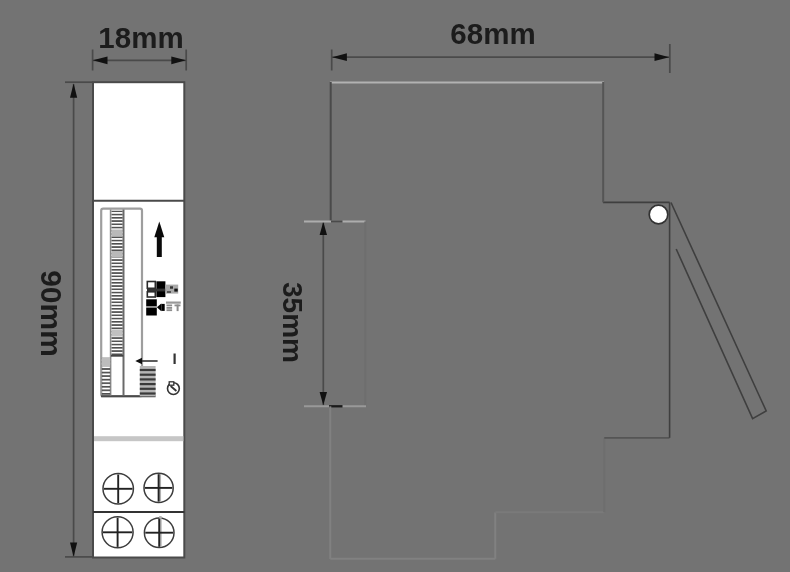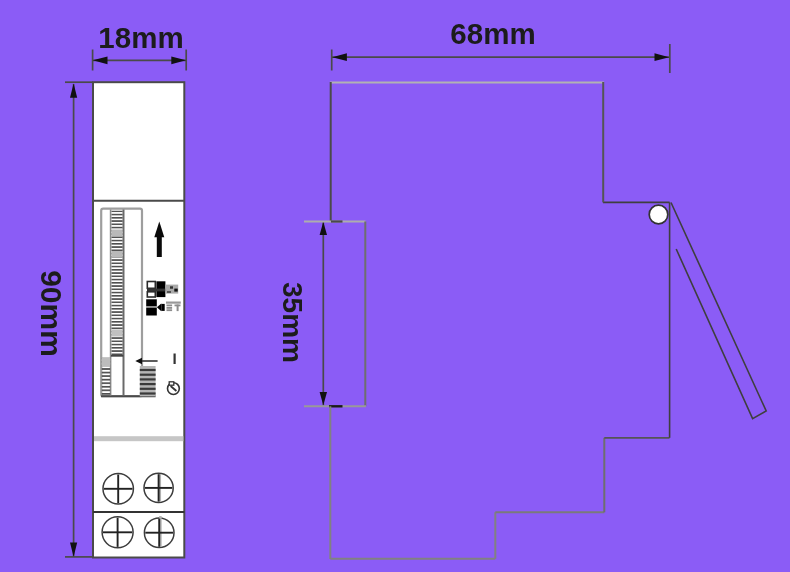--- a/index.html
+++ b/index.html
@@ -1,16 +1,16 @@
 <!DOCTYPE html>
 <html><head>
 <meta charset="utf-8">
 <style>
   html,body{margin:0;padding:0;background:#ffffff;}
-  #page{position:relative;width:790px;height:572px;background:#8b5cf6;overflow:hidden;}
+  #page{position:relative;width:790px;height:572px;background:#737373;overflow:hidden;}
   svg{filter:blur(0.42px);}
   svg text{font-family:"Liberation Sans",sans-serif;font-weight:bold;fill:#1c1c1c;}
 </style>
 </head>
 <body>
 <div id="page">
 <svg width="790" height="572" viewBox="0 0 790 572" xmlns="http://www.w3.org/2000/svg">
 <defs>
   <pattern id="ticksMain" x="0" y="210.5" width="10" height="3.25" patternUnits="userSpaceOnUse">
     <rect x="0" y="0" width="10" height="1.6" fill="#4f4f4f"></rect>

